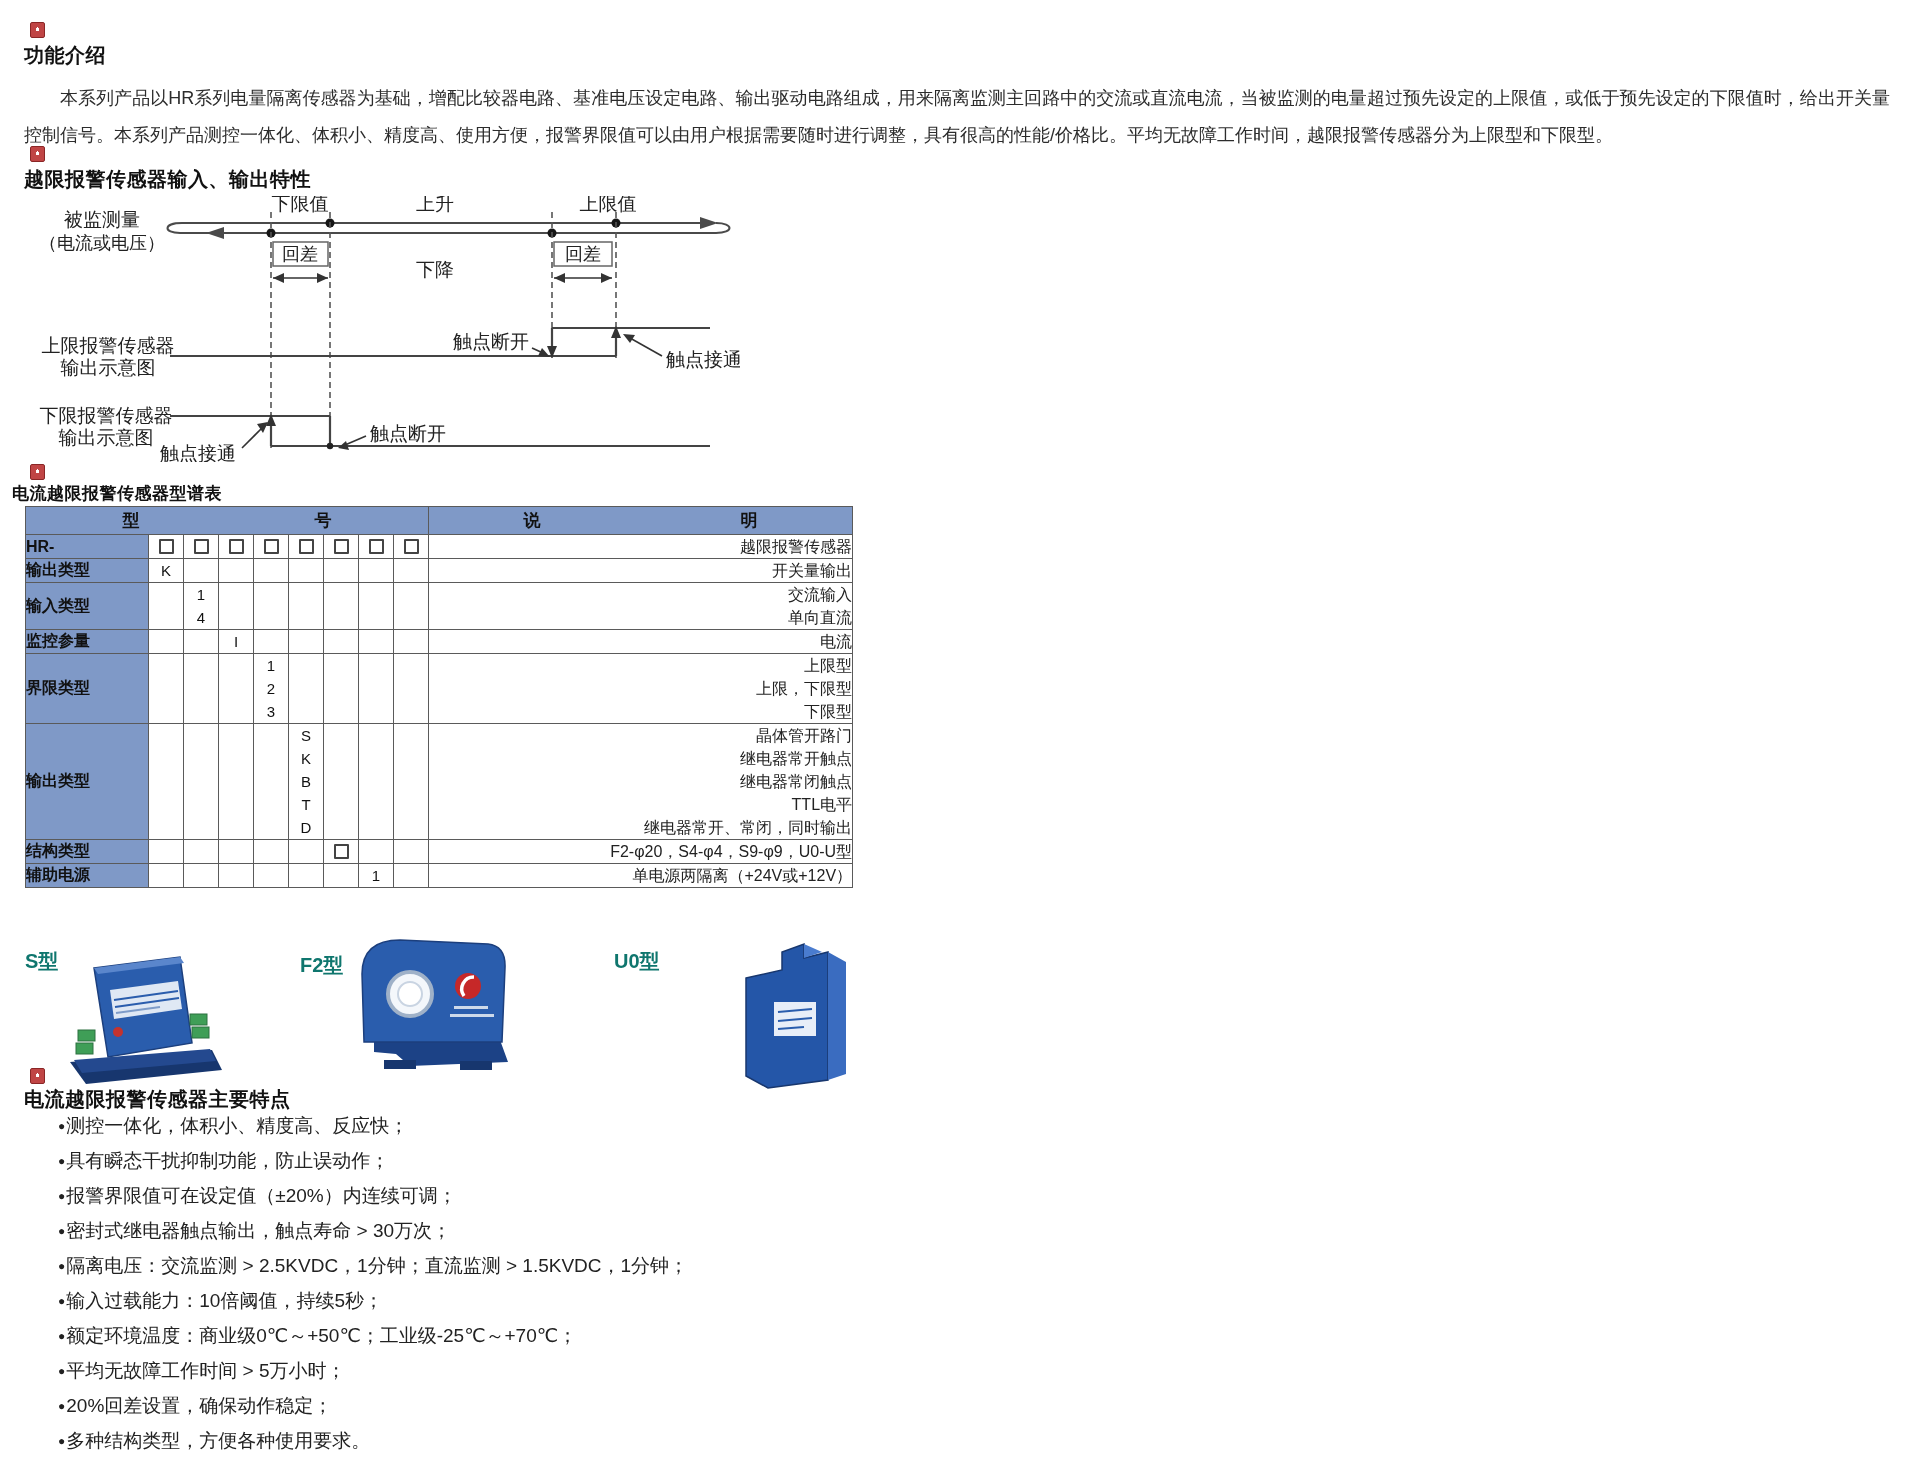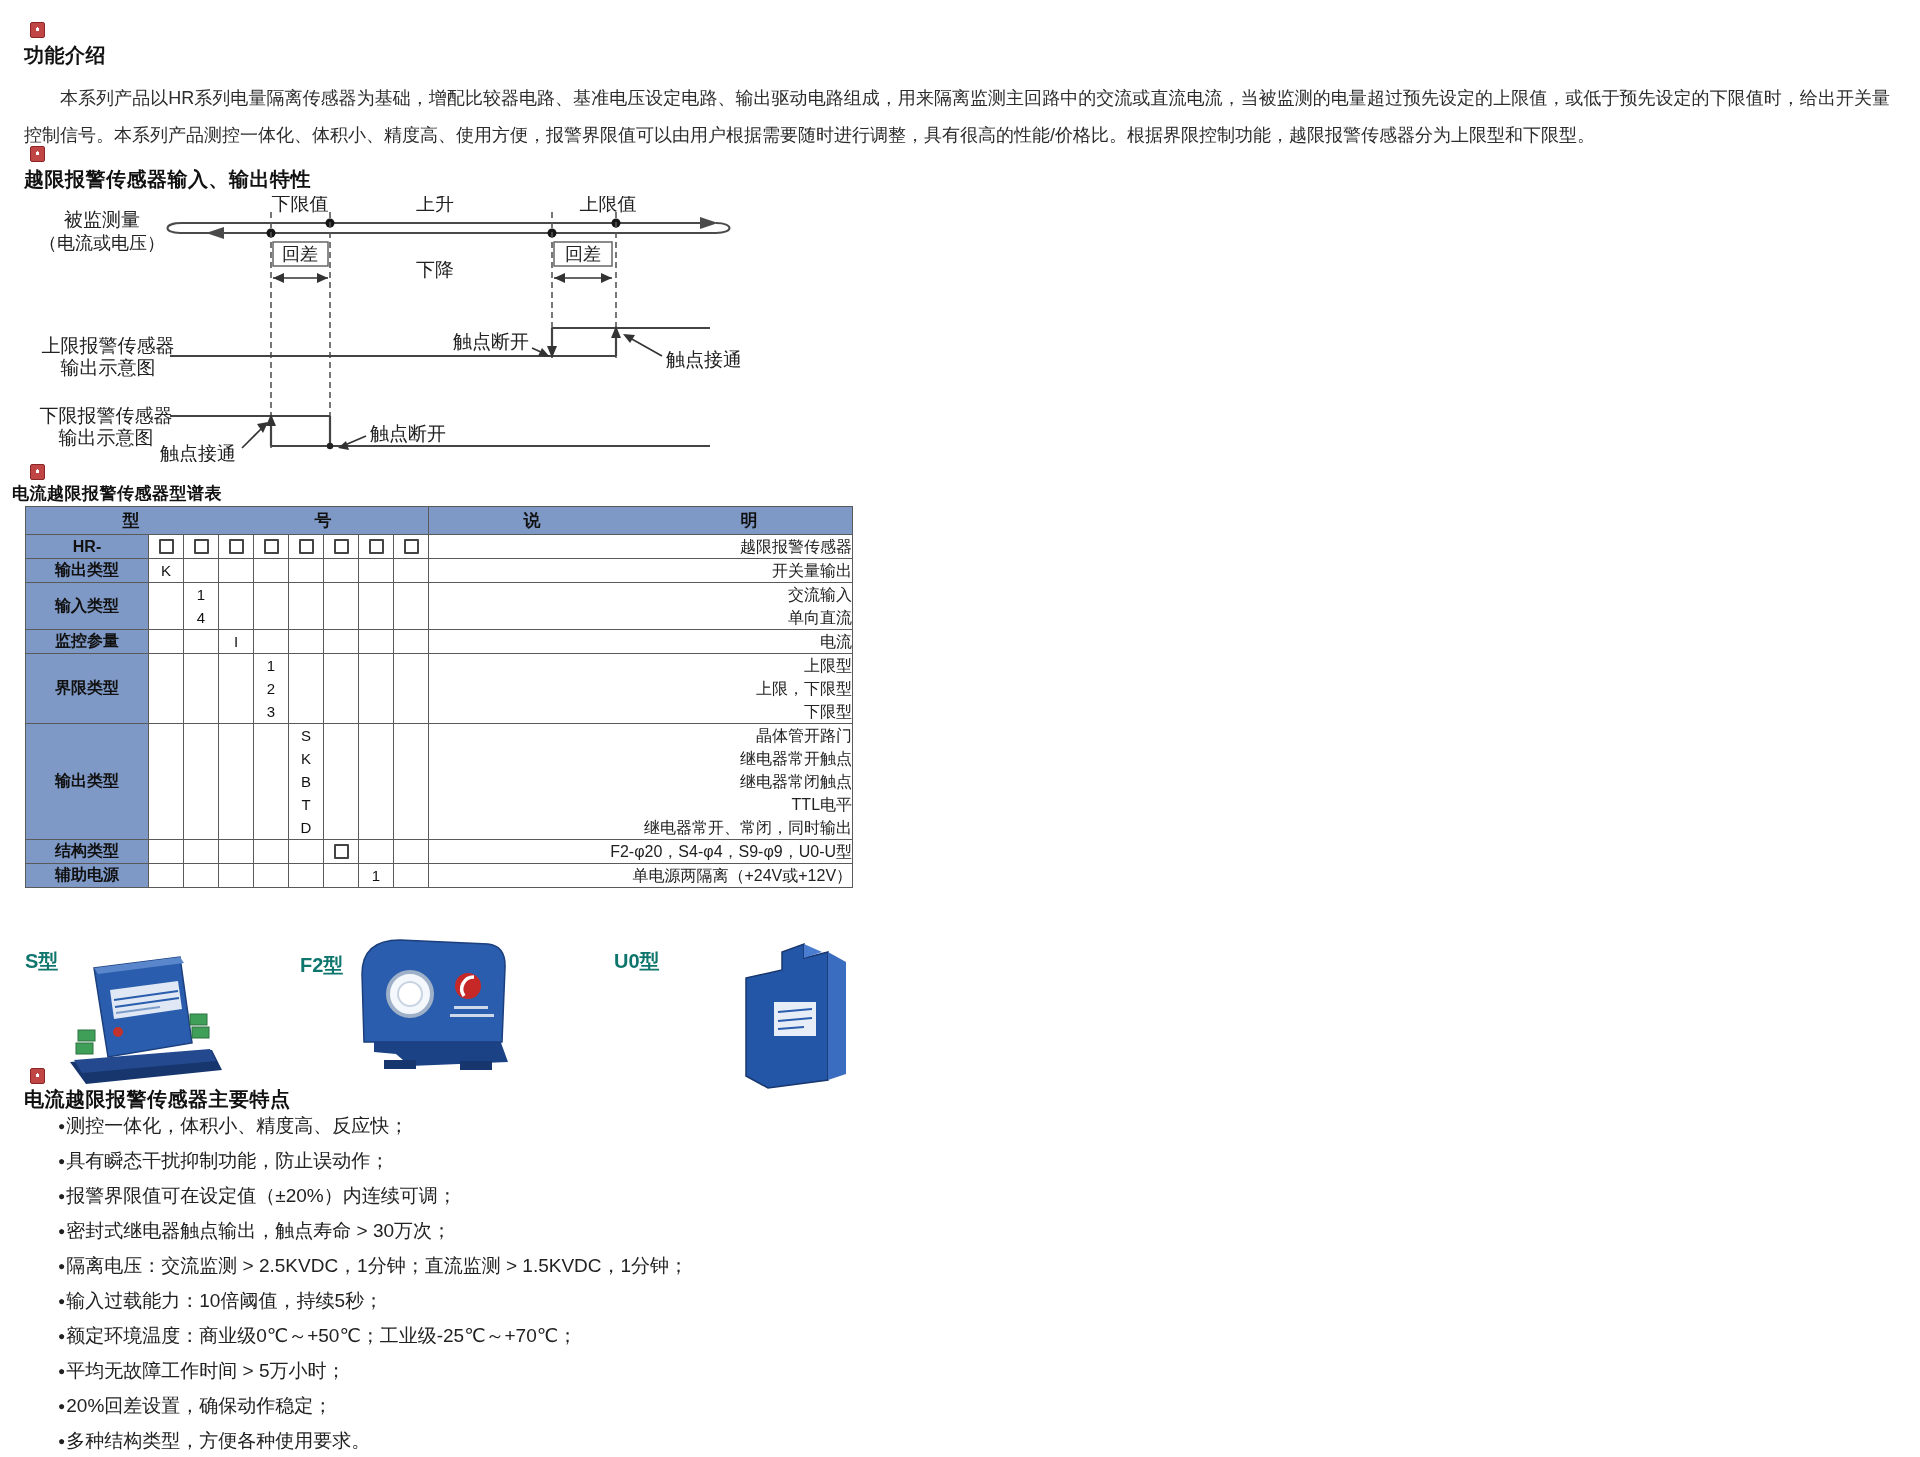--- a/index.html
+++ b/index.html
@@ -34,21 +34,21 @@
   }
   #model-table td{border:1px solid #5a5a5a;padding:0;vertical-align:top;overflow:hidden;}
   #model-table td.hdr{
     background:var(--hdr,#7f99c7);height:27px;vertical-align:middle;
     font-size:17px;font-weight:bold;color:#111;
   }
   .hdr-flex{display:flex;justify-content:center;}
   .hdr-flex.left{gap:175px;}
   .hdr-flex.right{gap:200px;}
   #model-table td.lab{
-    background:var(--hdr,#7f99c7);text-align:center;vertical-align:middle;
+    background:var(--hdr,#7f99c7);text-align:left;vertical-align:middle;
     font-size:16px;font-weight:bold;color:#111;
   }
   #model-table td.code{text-align:center;font-size:15px;color:#111;}
   #model-table .line{height:23px;line-height:23px;white-space:nowrap;}
   #model-table td.desc .line{text-align:right;padding-left:10px;font-size:16px;}
   .cbx{
     display:inline-block;width:11px;height:11px;border:2px solid #444;
     background:#fff;margin-top:4px;border-radius:1px;
   }
   
@@ -56,21 +56,21 @@
   
   #features{position:absolute;left:58px;top:1116px;list-style:none;margin:0;padding:0;}
   #features li{height:20px;line-height:20px;margin-bottom:15px;font-size:19px;color:#222;white-space:nowrap;}
   #features li .dot{font-size:12px;vertical-align:2px;margin-right:1px;}
 </style>
 </head>
 <body>
 
 <span class="sec-icon" style="left:30px;top:22px;"></span>
 <h2 class="sec" style="left:24px;top:42px;text-align:right;">功能介绍</h2>
-<p id="intro-para">本系列产品以HR系列电量隔离传感器为基础，增配比较器电路、基准电压设定电路、输出驱动电路组成，用来隔离监测主回路中的交流或直流电流，当被监测的电量超过预先设定的上限值，或低于预先设定的下限值时，给出开关量控制信号。本系列产品测控一体化、体积小、精度高、使用方便，报警界限值可以由用户根据需要随时进行调整，具有很高的性能/价格比。根据界限控制功能，越限报警传感器分为上限型和下限型。</p>
+<p id="intro-para">本系列产品以HR系列电量隔离传感器为基础，增配比较器电路、基准电压设定电路、输出驱动电路组成，用来隔离监测主回路中的交流或直流电流，当被监测的电量超过预先设定的上限值，或低于预先设定的下限值时，给出开关量控制信号。本系列产品测控一体化、体积小、精度高、使用方便，报警界限值可以由用户根据需要随时进行调整，具有很高的性能/价格比。平均无故障工作时间，越限报警传感器分为上限型和下限型。</p>
 
 <span class="sec-icon" style="left:30px;top:146px;"></span>
 <h2 class="sec" style="left:24px;top:166px;">越限报警传感器输入、输出特性</h2>
 
 <svg id="io-diagram" width="710" height="266" viewBox="0 0 710 266">
 
   <text x="72" y="30" text-anchor="middle">被监测量</text>
   <text x="72" y="53" text-anchor="middle" class="sm">（电流或电压）</text>
 
   <text x="270" y="14" text-anchor="middle">下限值</text>

